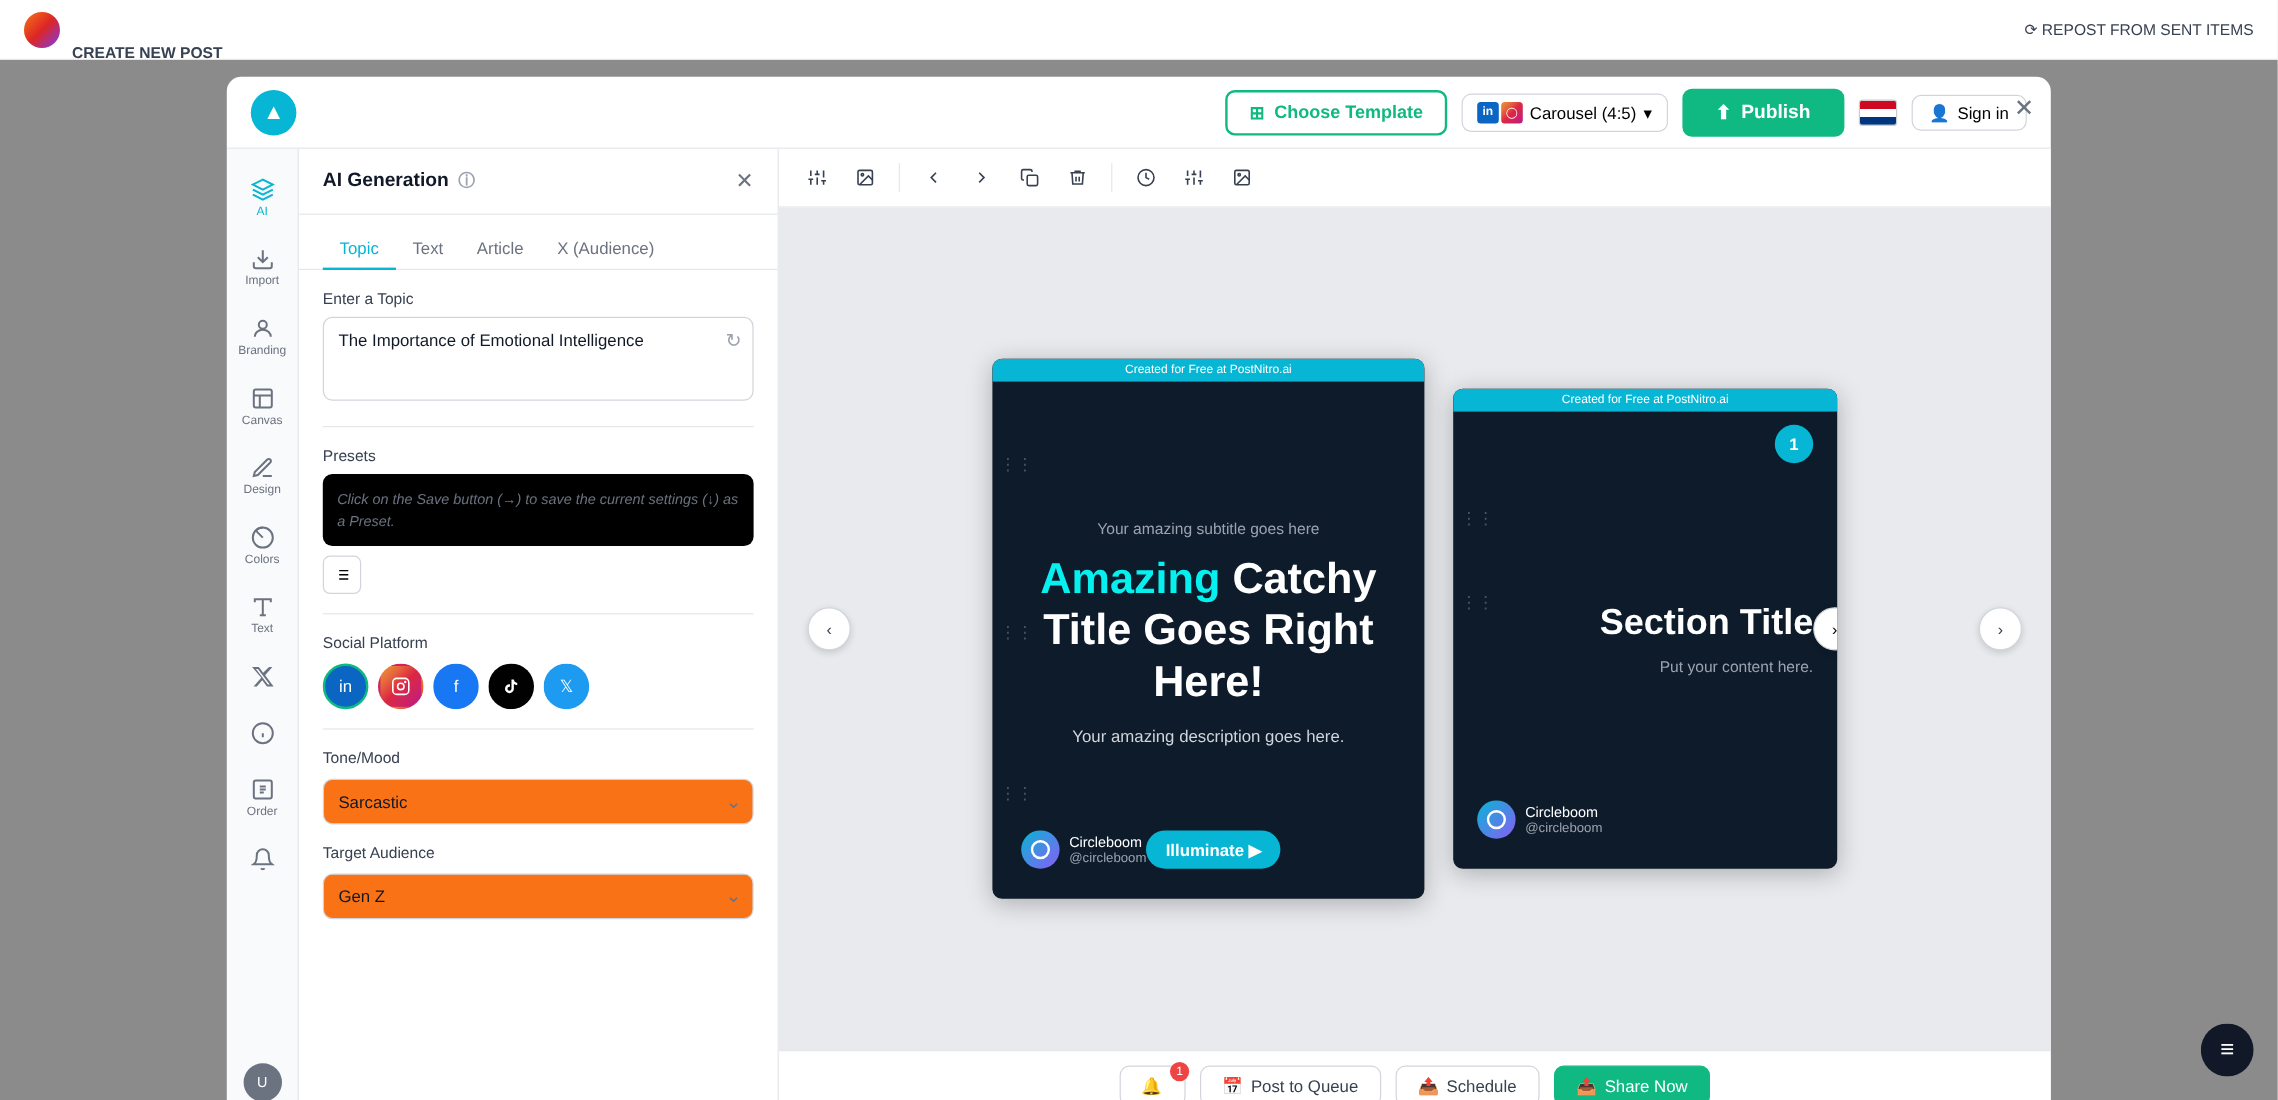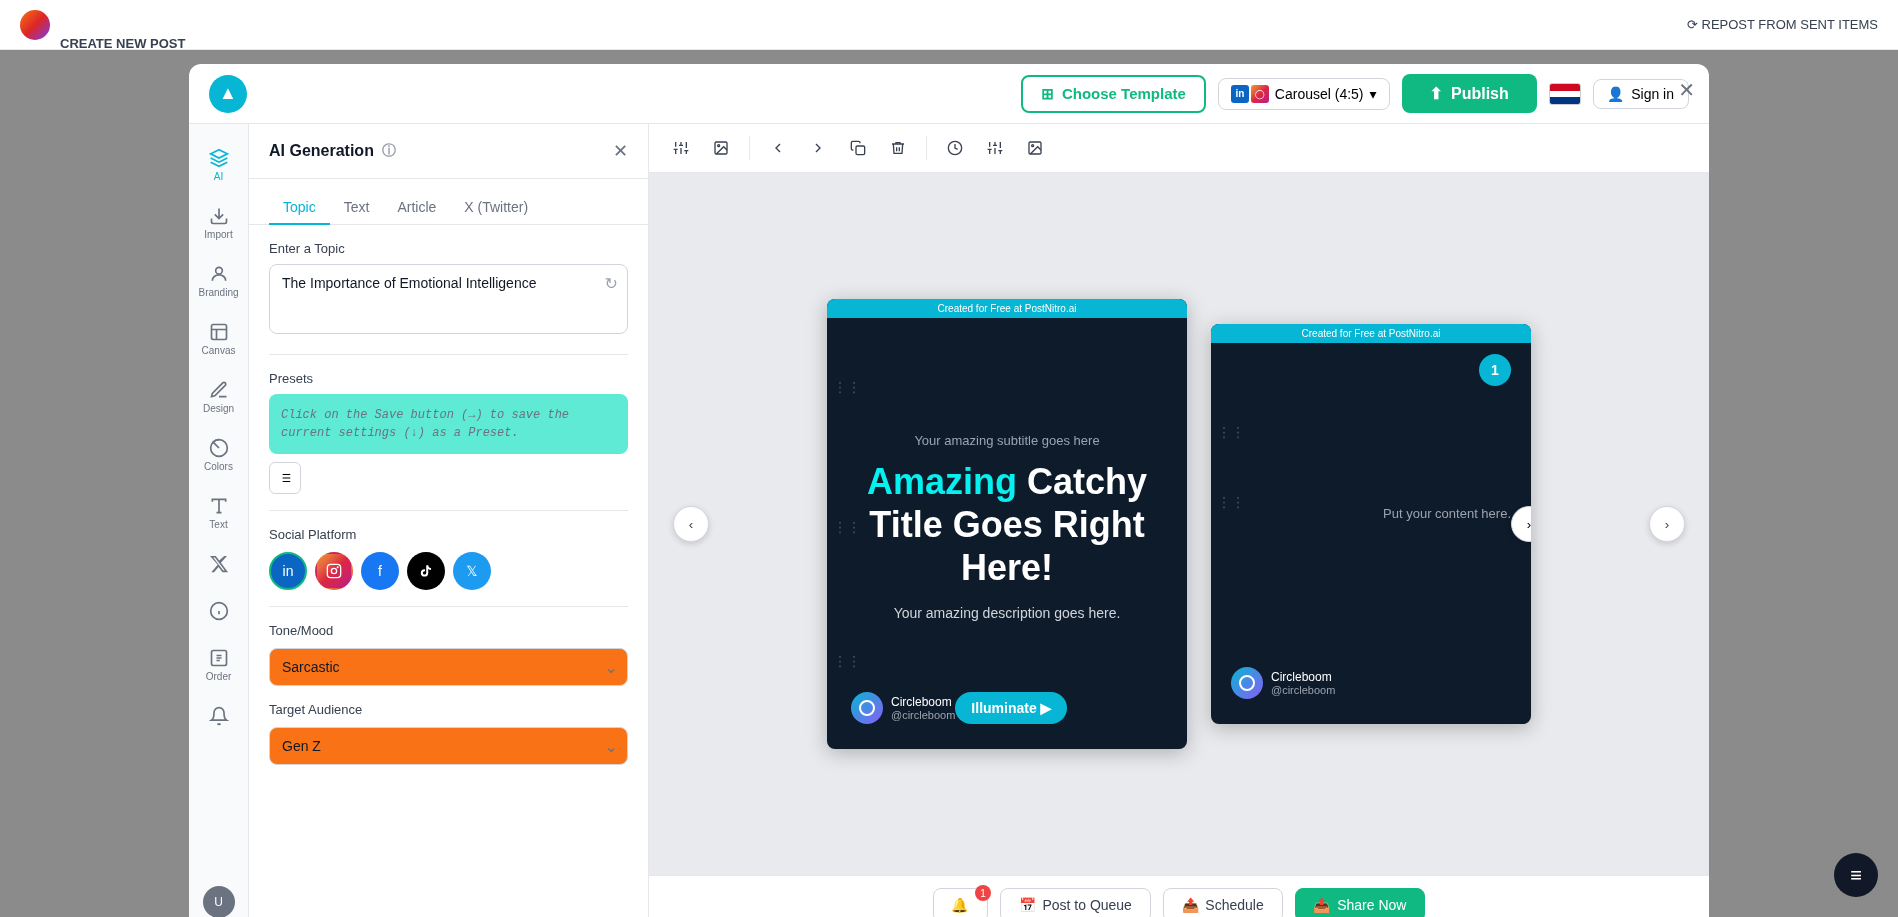--- a/index.html
+++ b/index.html
@@ -207,23 +207,23 @@
 
     .divider { height: 1px; background: #e5e7eb; }
 
     .presets-section { }
 
     .presets-label {
       font-size: 13px; font-weight: 500; color: #374151; margin-bottom: 8px;
     }
 
     .presets-hint {
-      background: #5eead4; border-radius: 8px;
+      background: #000000; border-radius: 8px;
       padding: 12px; font-size: 12px; color: #6b7280;
-      font-style: italic; line-height: 1.5; font-family: Liberation Mono, monospace;
+      font-style: italic; line-height: 1.5;
     }
 
     .presets-icon-btn {
       width: 32px; height: 32px;
       border: 1px solid #d1d5db; border-radius: 6px;
       background: white; cursor: pointer;
       display: flex; align-items: center; justify-content: center;
       margin-top: 8px;
     }
 
@@ -609,21 +609,21 @@
             <span>AI Generation</span>
             <span style="color:#9ca3af;font-size:14px;">ⓘ</span>
           </span>
           <button style="background:none;border:none;cursor:pointer;color:#6b7280;font-size:18px;">✕</button>
         </div>
 
         <div class="ai-panel-tabs">
           <div class="ai-tab active">Topic</div>
           <div class="ai-tab">Text</div>
           <div class="ai-tab">Article</div>
-          <div class="ai-tab">X (Twitter)</div>
+          <div class="ai-tab">X (Audience)</div>
         </div>
 
         <div class="ai-panel-content">
 
           <div>
             <div class="field-label">Enter a Topic</div>
             <div class="topic-input-wrapper">
               <textarea class="topic-input" rows="3" style="">The Importance of Emotional Intelligence</textarea>
               <span class="refresh-icon">↻</span>
             </div>
@@ -818,20 +818,21 @@
               <div class="slide-top-bar">Created for Free at PostNitro.ai</div>
 
               <div class="slide2-content">
                 <div class="slide2-badge">1</div>
 
                 <span class="dot-handle" style="left:6px;top:100px;">⋮⋮</span>
 
                 <span class="dot-handle" style="left:6px;top:170px;">⋮⋮</span>
 
                 <div style="flex:1;display:flex;flex-direction:column;justify-content:center;">
+                  <div class="slide2-section-title">Section Title</div>
                   <div class="slide2-content-text">Put your content here.</div>
                 </div>
 
                 <div class="slide-footer">
                   <div class="slide-brand">
                     <div class="brand-logo">
                       <div class="brand-logo-inner"></div>
                     </div>
                     <div>
                       <div class="brand-text">Circleboom</div>

